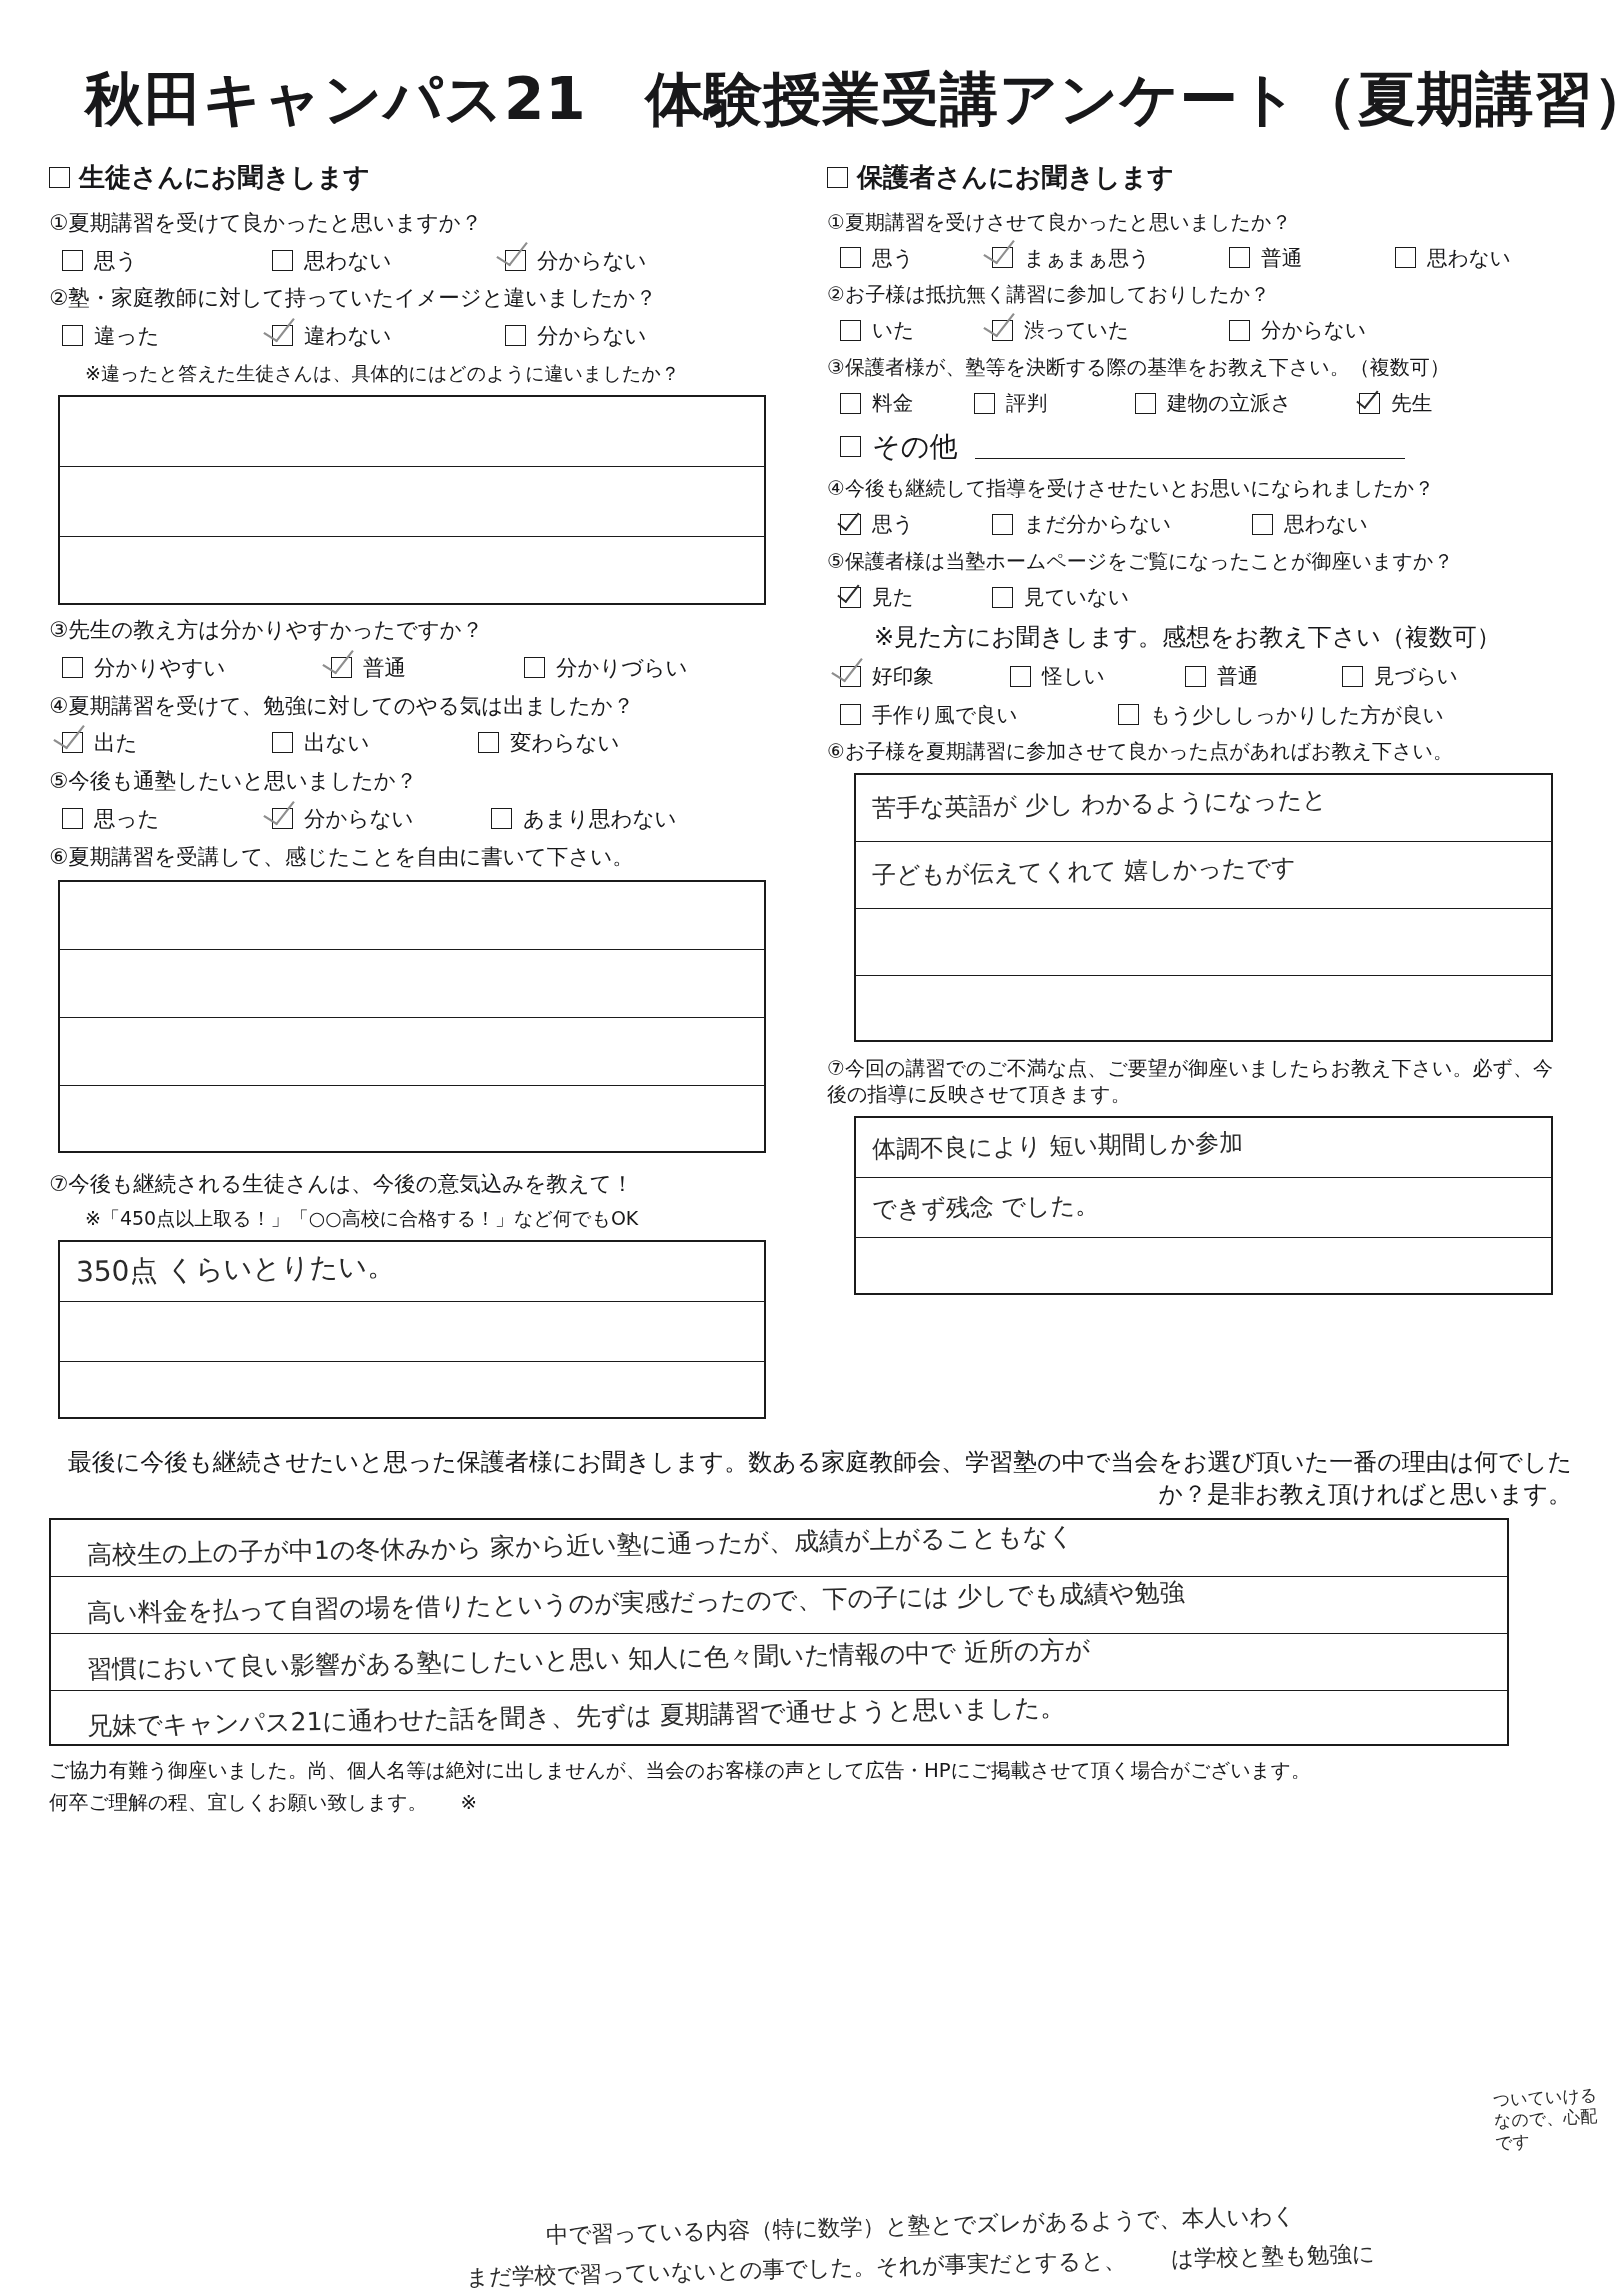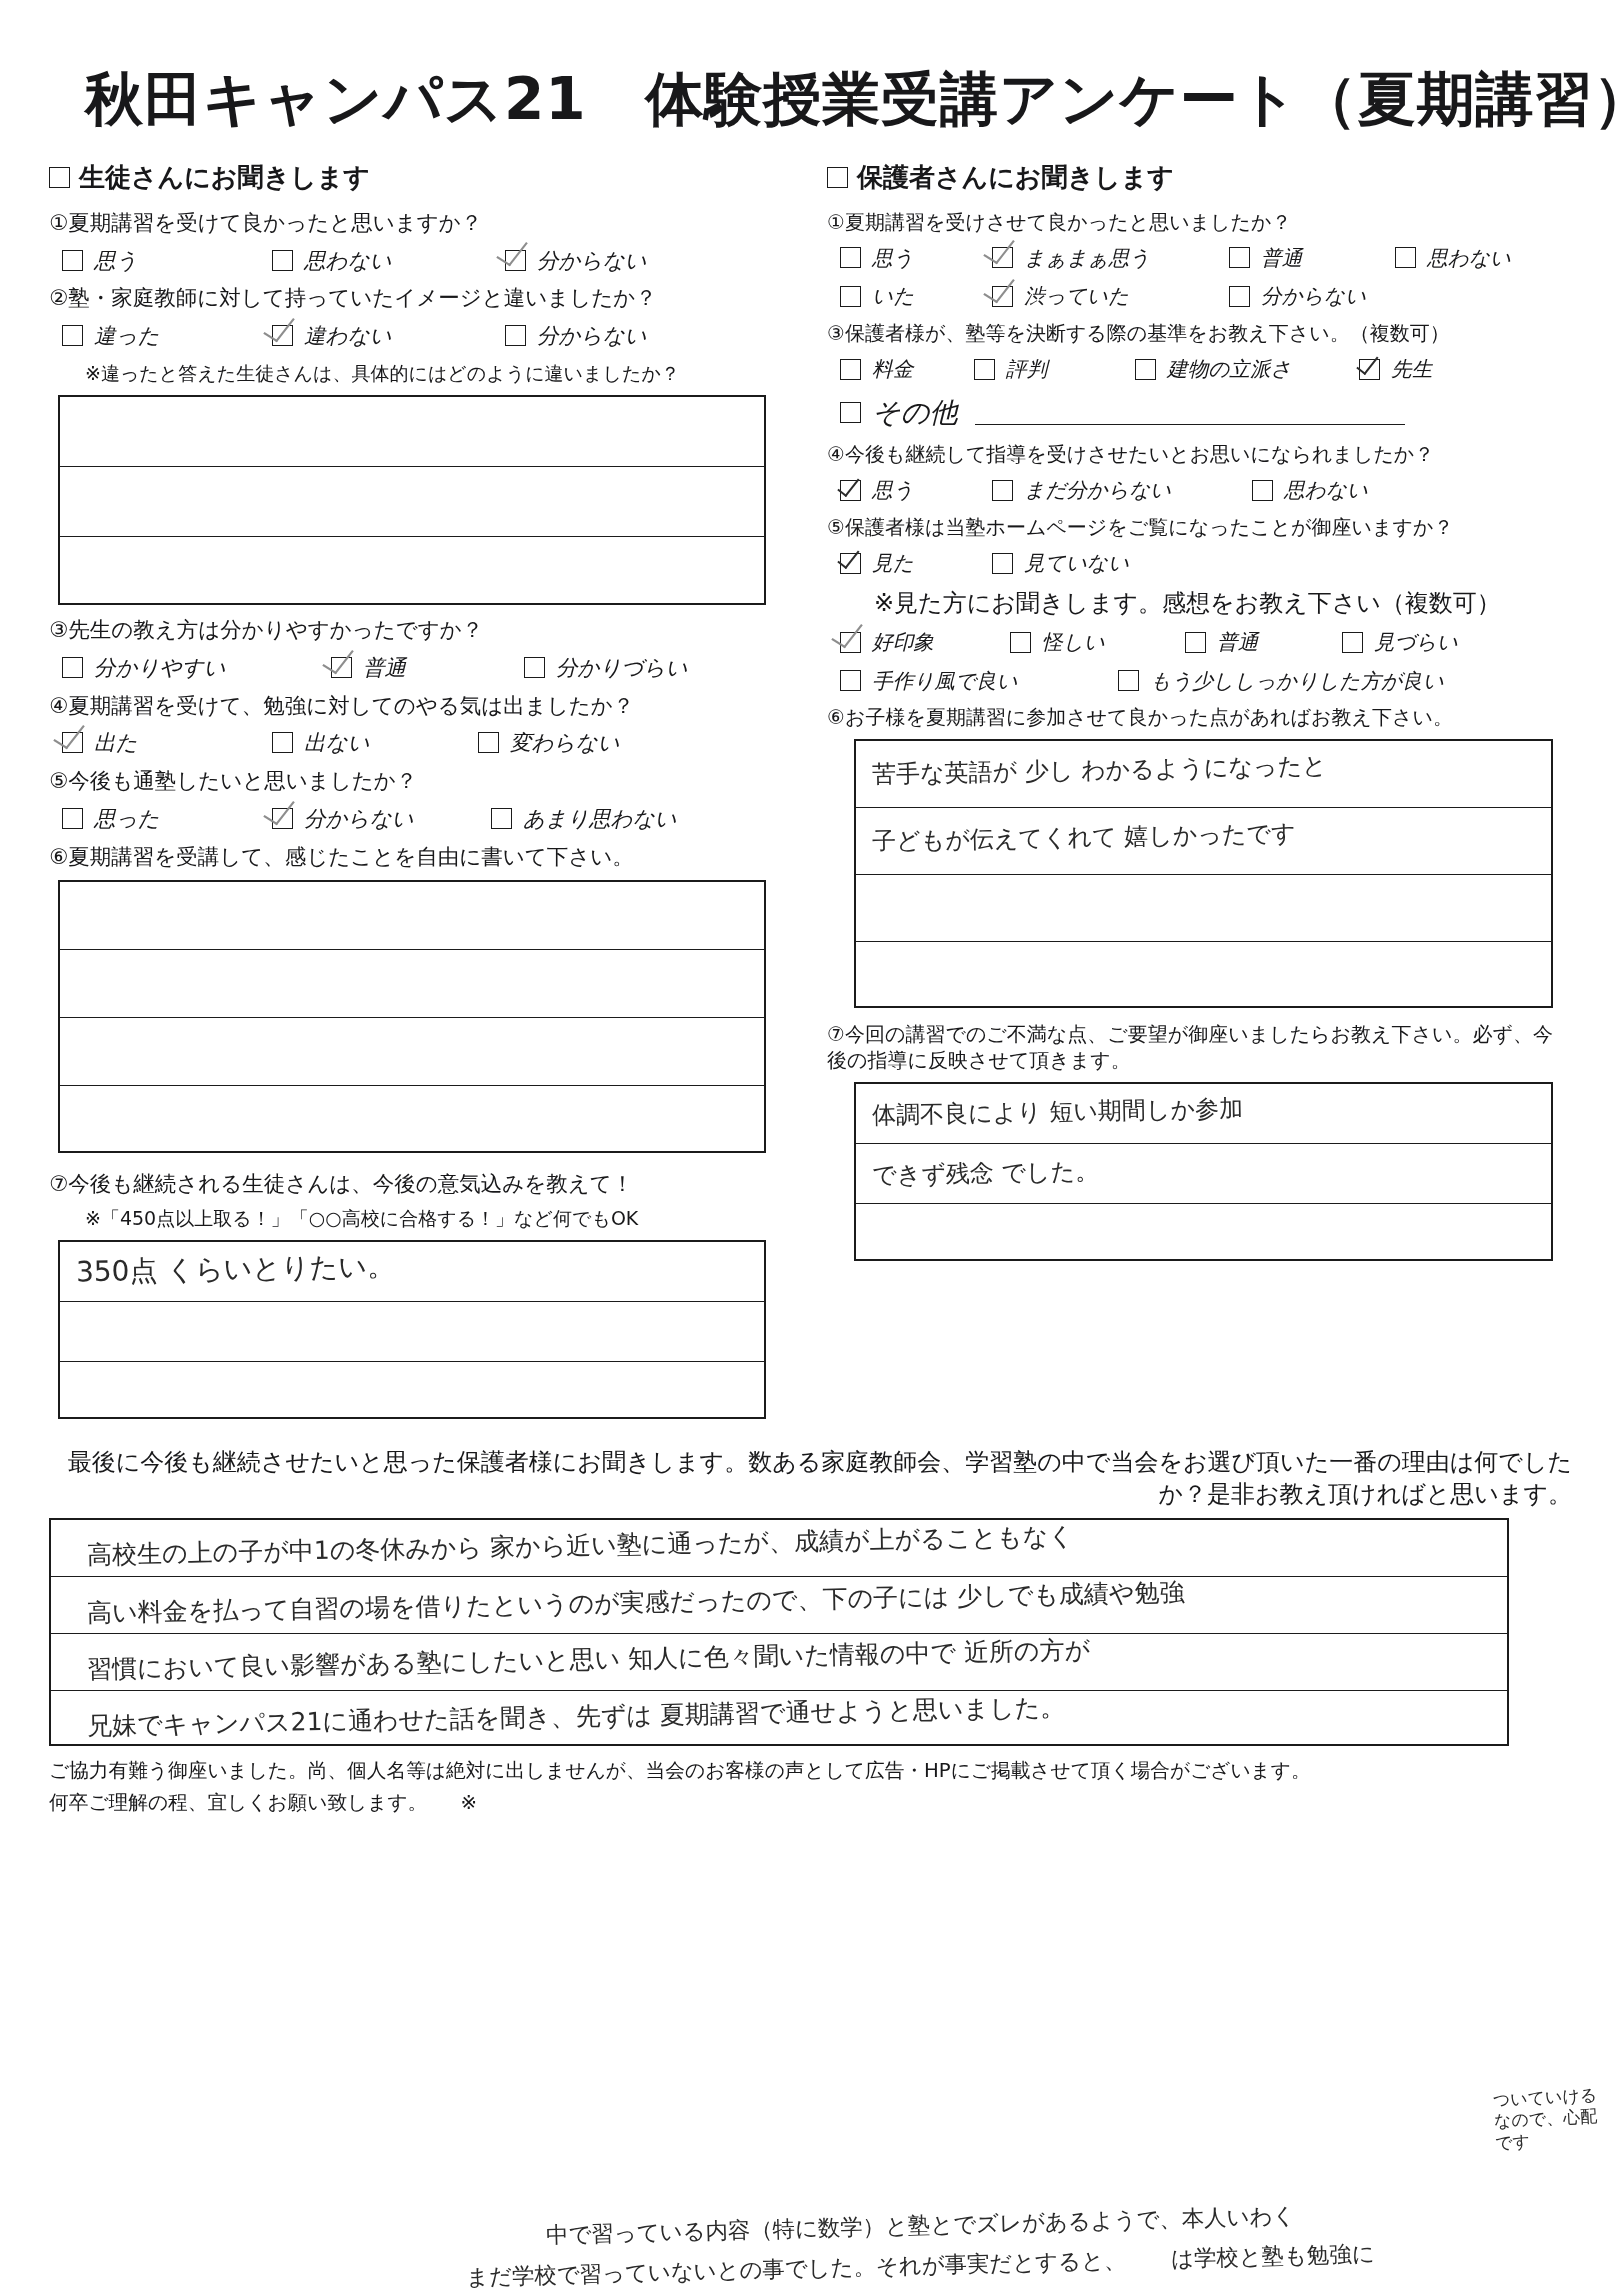--- a/index.html
+++ b/index.html
@@ -35,21 +35,20 @@
     margin:0 0 9px 0;
     line-height:1.25;
   }
   .qline.small{font-size:20px;}
   .note{font-size:19px;margin:1.8px 0 9px 36px;line-height:1.3;}
   .opts{
     display:flex;align-items:center;
     font-size:21.5px;
     margin:0 0 10.7px 12.5px;
     flex-wrap:nowrap;
-    font-style:italic;
   }
   .opt{display:flex;align-items:center;white-space:nowrap;}
   .opt .lbl{margin-left:11.6px;}
   
   .box{
     display:inline-block;
     width:19px;height:19px;
     border:1.8px solid #1b1b1b;
     position:relative;
     flex:none;
@@ -315,20 +314,23 @@
         <span class="opt" style="width:166px">
           <span class="box"></span>
           <span class="lbl">普通</span>
         </span>
         <span class="opt">
           <span class="box"></span>
           <span class="lbl">思わない</span>
         </span>
       </div>
 
+      <div class="qline small">
+        <span>②</span><span>お子様は抵抗無く講習に参加しておりしたか？</span>
+      </div>
       <div class="opts" style="font-size:20.6px">
         <span class="opt" style="width:152px">
           <span class="box"></span>
           <span class="lbl">いた</span>
         </span>
         <span class="opt" style="width:237px">
           <span class="box tick"></span>
           <span class="lbl">渋っていた</span>
         </span>
         <span class="opt">

